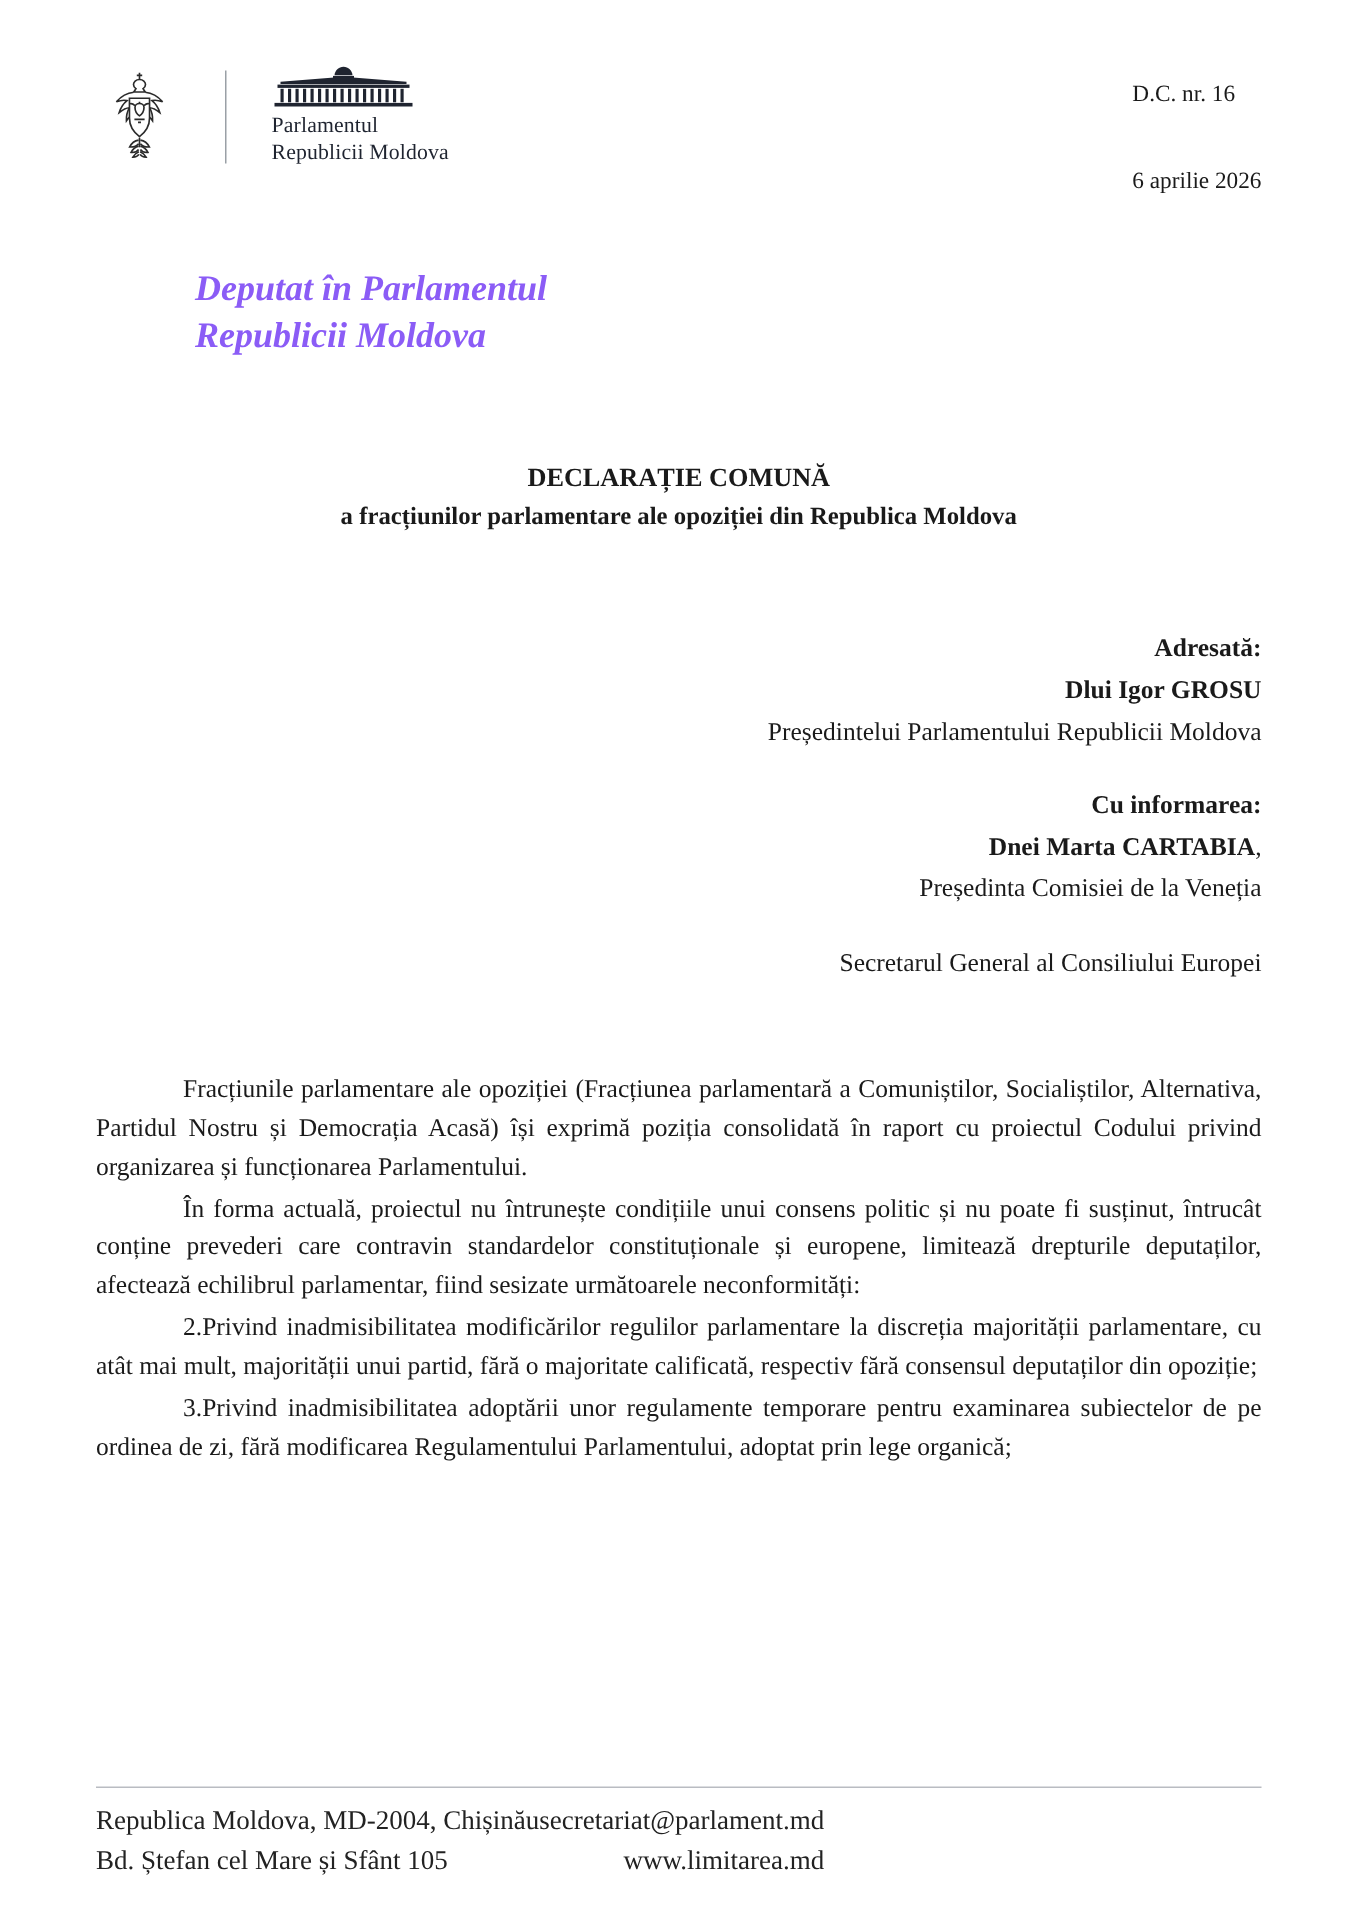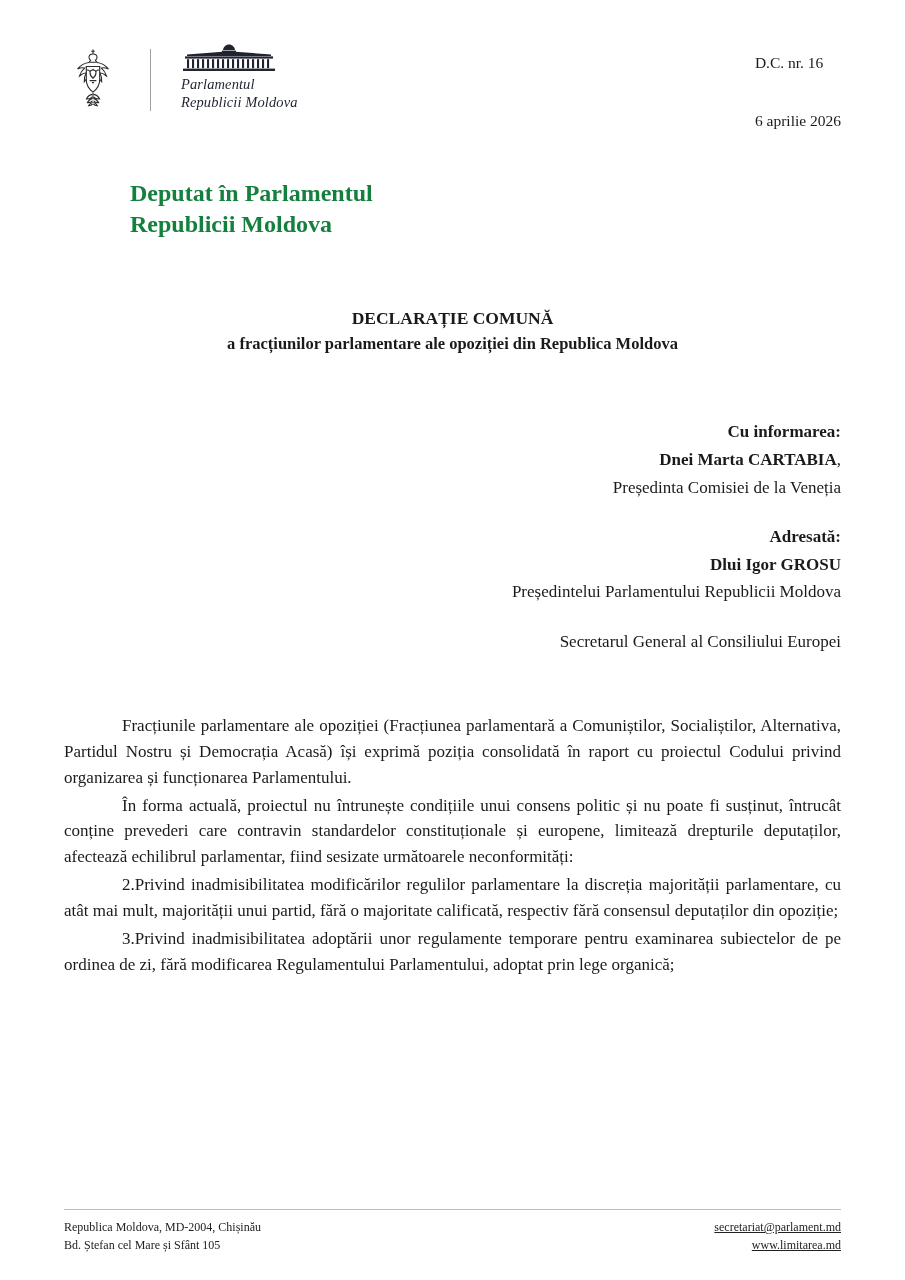--- a/index.html
+++ b/index.html
@@ -23,24 +23,23 @@
   }
 
   
   .header {
     display: flex;
     align-items: flex-start;
     justify-content: space-between;
   }
   .brand {
     display: flex;
-    align-items: flex-end;
+    align-items: center;
     gap: 12px;
     padding-left: 6px;
-    font-style: italic;
   }
   .coat {
     width: 46px;
     height: 64px;
     display: block;
   }
   .divider-v {
     width: 1px;
     height: 62px;
     background: #9aa0a6;
@@ -76,21 +75,22 @@
   }
 
   
   .deputy-title {
     margin-top: 48px;
     padding-left: 66px;
     font-family: "Liberation Serif", serif;
     font-weight: bold;
     font-size: 24px;
     line-height: 1.28;
-    color: #15803d;
+    color: #8b5cf6;
+    font-style: italic;
   }
   .declaration {
     margin-top: 66px;
     text-align: center;
     font-weight: bold;
     font-size: 17.5px;
     line-height: 1.5;
   }
   .declaration .sub {
     font-size: 16.5px;
@@ -127,26 +127,25 @@
     right: 64px;
     bottom: 26px;
   }
   .footer-rule {
     height: 1px;
     background: #b9bcc2;
     margin-bottom: 8px;
   }
   .footer-cols {
     display: flex;
-    justify-content: space-between;
-    font-size: 12px;
+    font-size: 18px;
     line-height: 1.5;
     color: #222222;
   }
-  .footer-right { text-align: right; text-decoration: underline; }
+  .footer-right { text-align: right; }
 </style>
 </head>
 <body>
 
 <div class="page">
 
   <div class="header">
 
     <div class="brand">
 
@@ -227,30 +226,30 @@
     <div>Republicii Moldova</div>
   </div>
 
   <div class="declaration">
     <div>DECLARAȚIE COMUNĂ</div>
     <div class="sub">a fracțiunilor parlamentare ale opoziției din Republica Moldova</div>
   </div>
 
   <div class="addressees">
     <div class="addr-group">
+      <div class="b">Adresată:</div>
+      <div class="b">Dlui Igor GROSU</div>
+      <div>Președintelui Parlamentului Republicii Moldova</div>
+    </div>
+    <div class="addr-group">
       <div class="b">Cu informarea:</div>
       <div>
         <span class="b">Dnei Marta CARTABIA</span><span>,</span>
       </div>
       <div>Președinta Comisiei de la Veneția</div>
-    </div>
-    <div class="addr-group">
-      <div class="b">Adresată:</div>
-      <div class="b">Dlui Igor GROSU</div>
-      <div>Președintelui Parlamentului Republicii Moldova</div>
     </div>
     <div class="addr-group">
       <div>Secretarul General al Consiliului Europei</div>
     </div>
   </div>
 
   <div class="body-text">
     <p>Fracțiunile parlamentare ale opoziției (Fracțiunea parlamentară a Comuniștilor, Socialiștilor, Alternativa, Partidul Nostru și Democrația Acasă) își exprimă poziția consolidată în raport cu proiectul Codului privind organizarea și funcționarea Parlamentului.</p>
     <p>În forma actuală, proiectul nu întrunește condițiile unui consens politic și nu poate fi susținut, întrucât conține prevederi care contravin standardelor constituționale și europene, limitează drepturile deputaților, afectează echilibrul parlamentar, fiind sesizate următoarele neconformități:</p>
     <p>2.Privind inadmisibilitatea modificărilor regulilor parlamentare la discreția majorității parlamentare, cu atât mai mult, majorității unui partid, fără o majoritate calificată, respectiv fără consensul deputaților din opoziție;</p>

